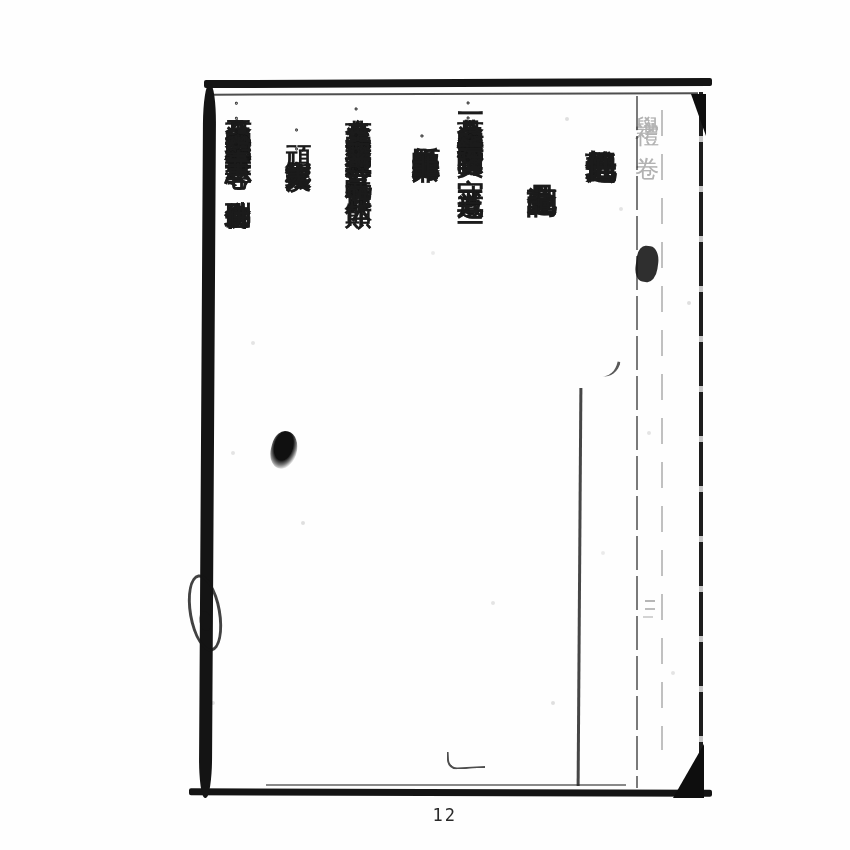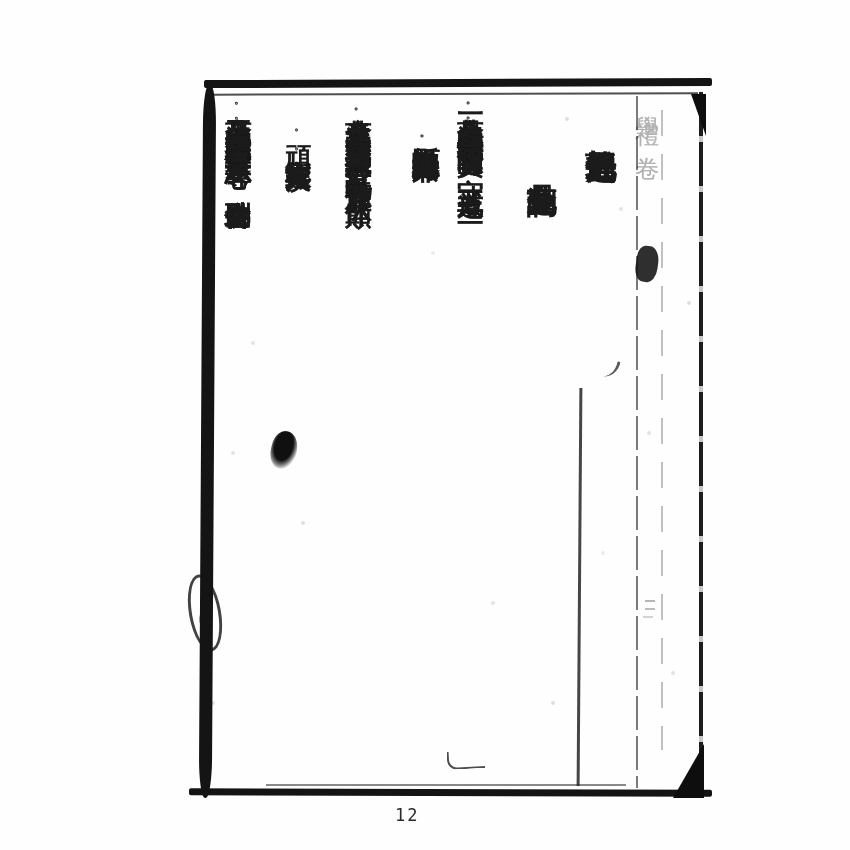--- a/index.html
+++ b/index.html
@@ -46,21 +46,21 @@
   .tick-mark{position:absolute;left:645px;top:600px;width:10px;height:2px;background:#333;opacity:.35;box-shadow:0 8px 0 rgba(51,51,51,.9),-2px 16px 0 rgba(51,51,51,.6);}
   .noise{position:absolute;left:0;top:0;width:2px;height:2px;background:transparent;border-radius:50%;
     box-shadow:248px 158px 0 1px rgba(0,0,0,.14),566px 118px 0 1px rgba(0,0,0,.12),
       620px 208px 0 1px rgba(0,0,0,.1),688px 302px 0 1px rgba(0,0,0,.12),
       648px 432px 0 1px rgba(0,0,0,.1),302px 522px 0 1px rgba(0,0,0,.12),
       252px 342px 0 1px rgba(0,0,0,.1),492px 602px 0 1px rgba(0,0,0,.1),
       552px 702px 0 1px rgba(0,0,0,.12),232px 452px 0 1px rgba(0,0,0,.1),
       602px 552px 0 1px rgba(0,0,0,.08),432px 252px 0 1px rgba(0,0,0,.08),
       672px 672px 0 1px rgba(0,0,0,.1),212px 702px 0 1px rgba(0,0,0,.1);}
   
-  .page-number{position:absolute;left:395px;top:805px;width:62px;text-align:left;
+  .page-number{position:absolute;left:395px;top:805px;width:62px;text-align:right;
     font-family:"DejaVu Sans Mono","Liberation Mono",monospace;font-size:17px;
     letter-spacing:2px;color:#2a2a2a;}
 </style>
 </head>
 <body>
 
 <div id="scan">
 
   <div class="rule top-rule"></div>
   <div class="rule top-rule-thin"></div>

